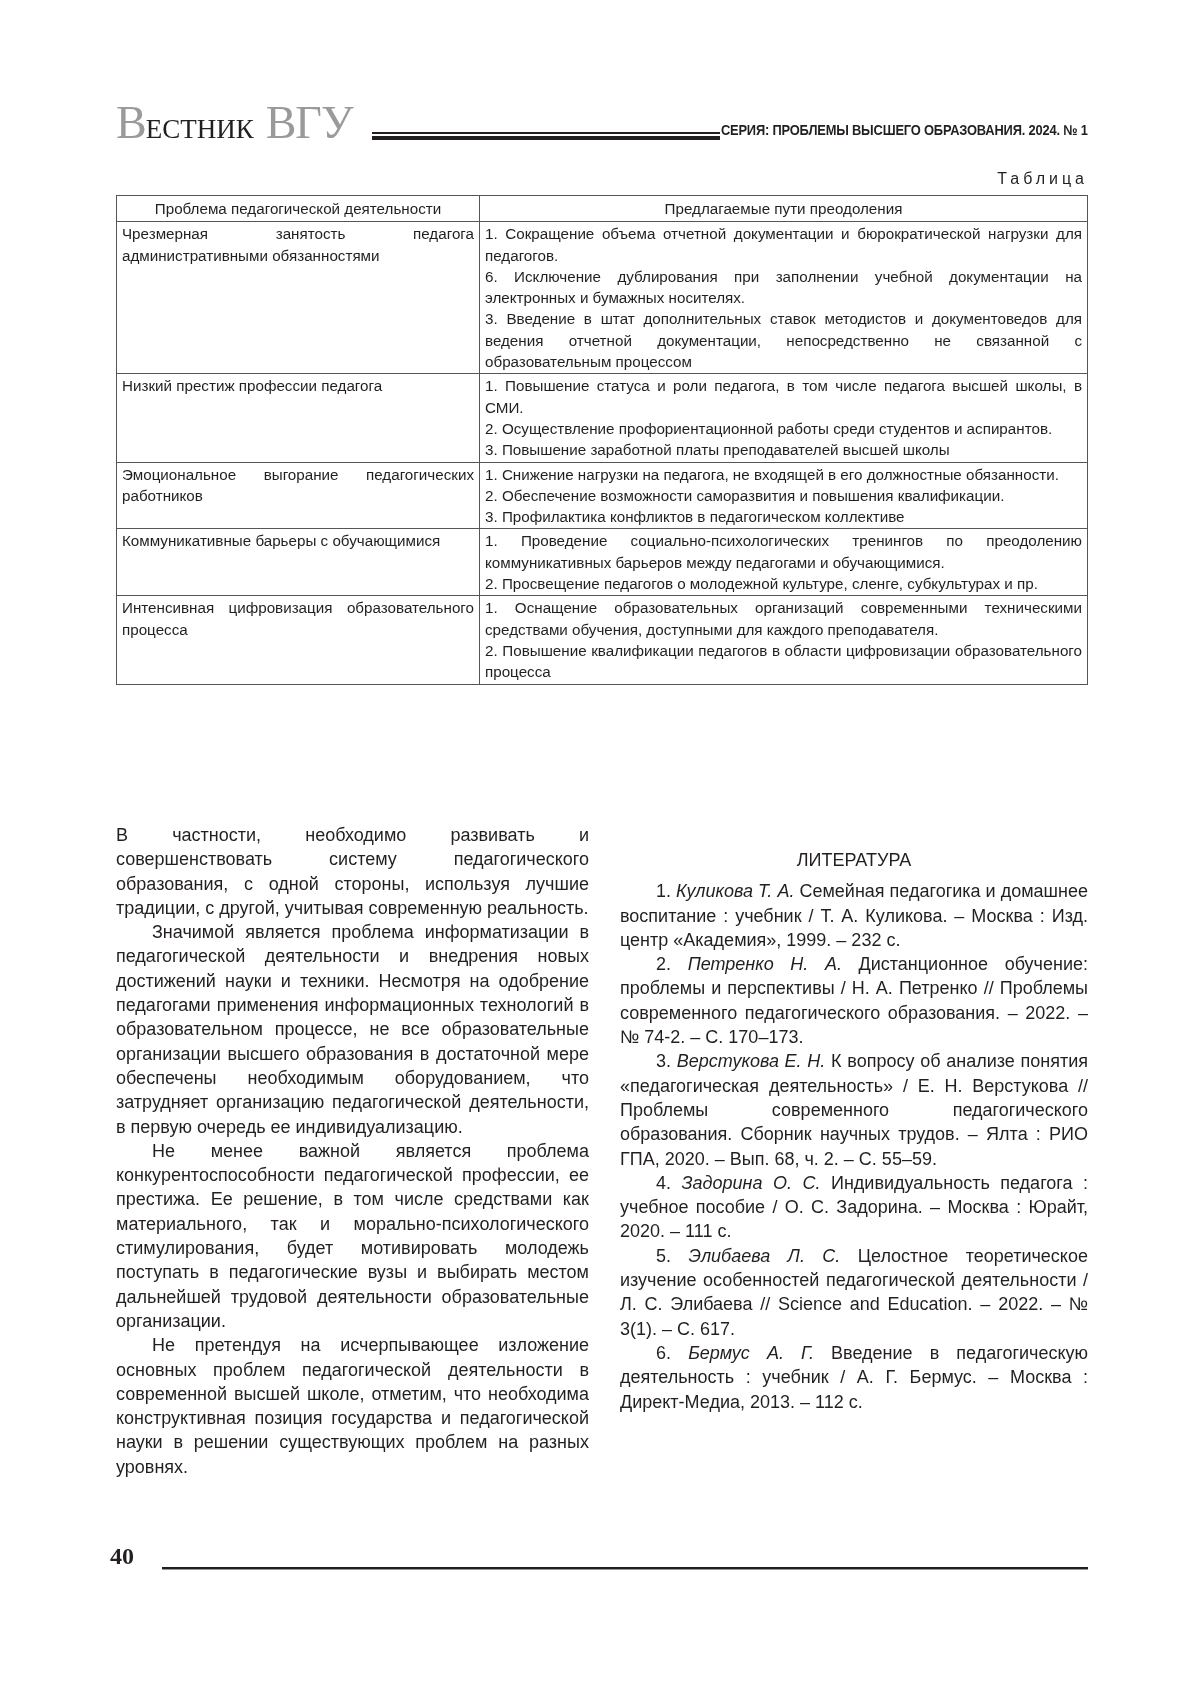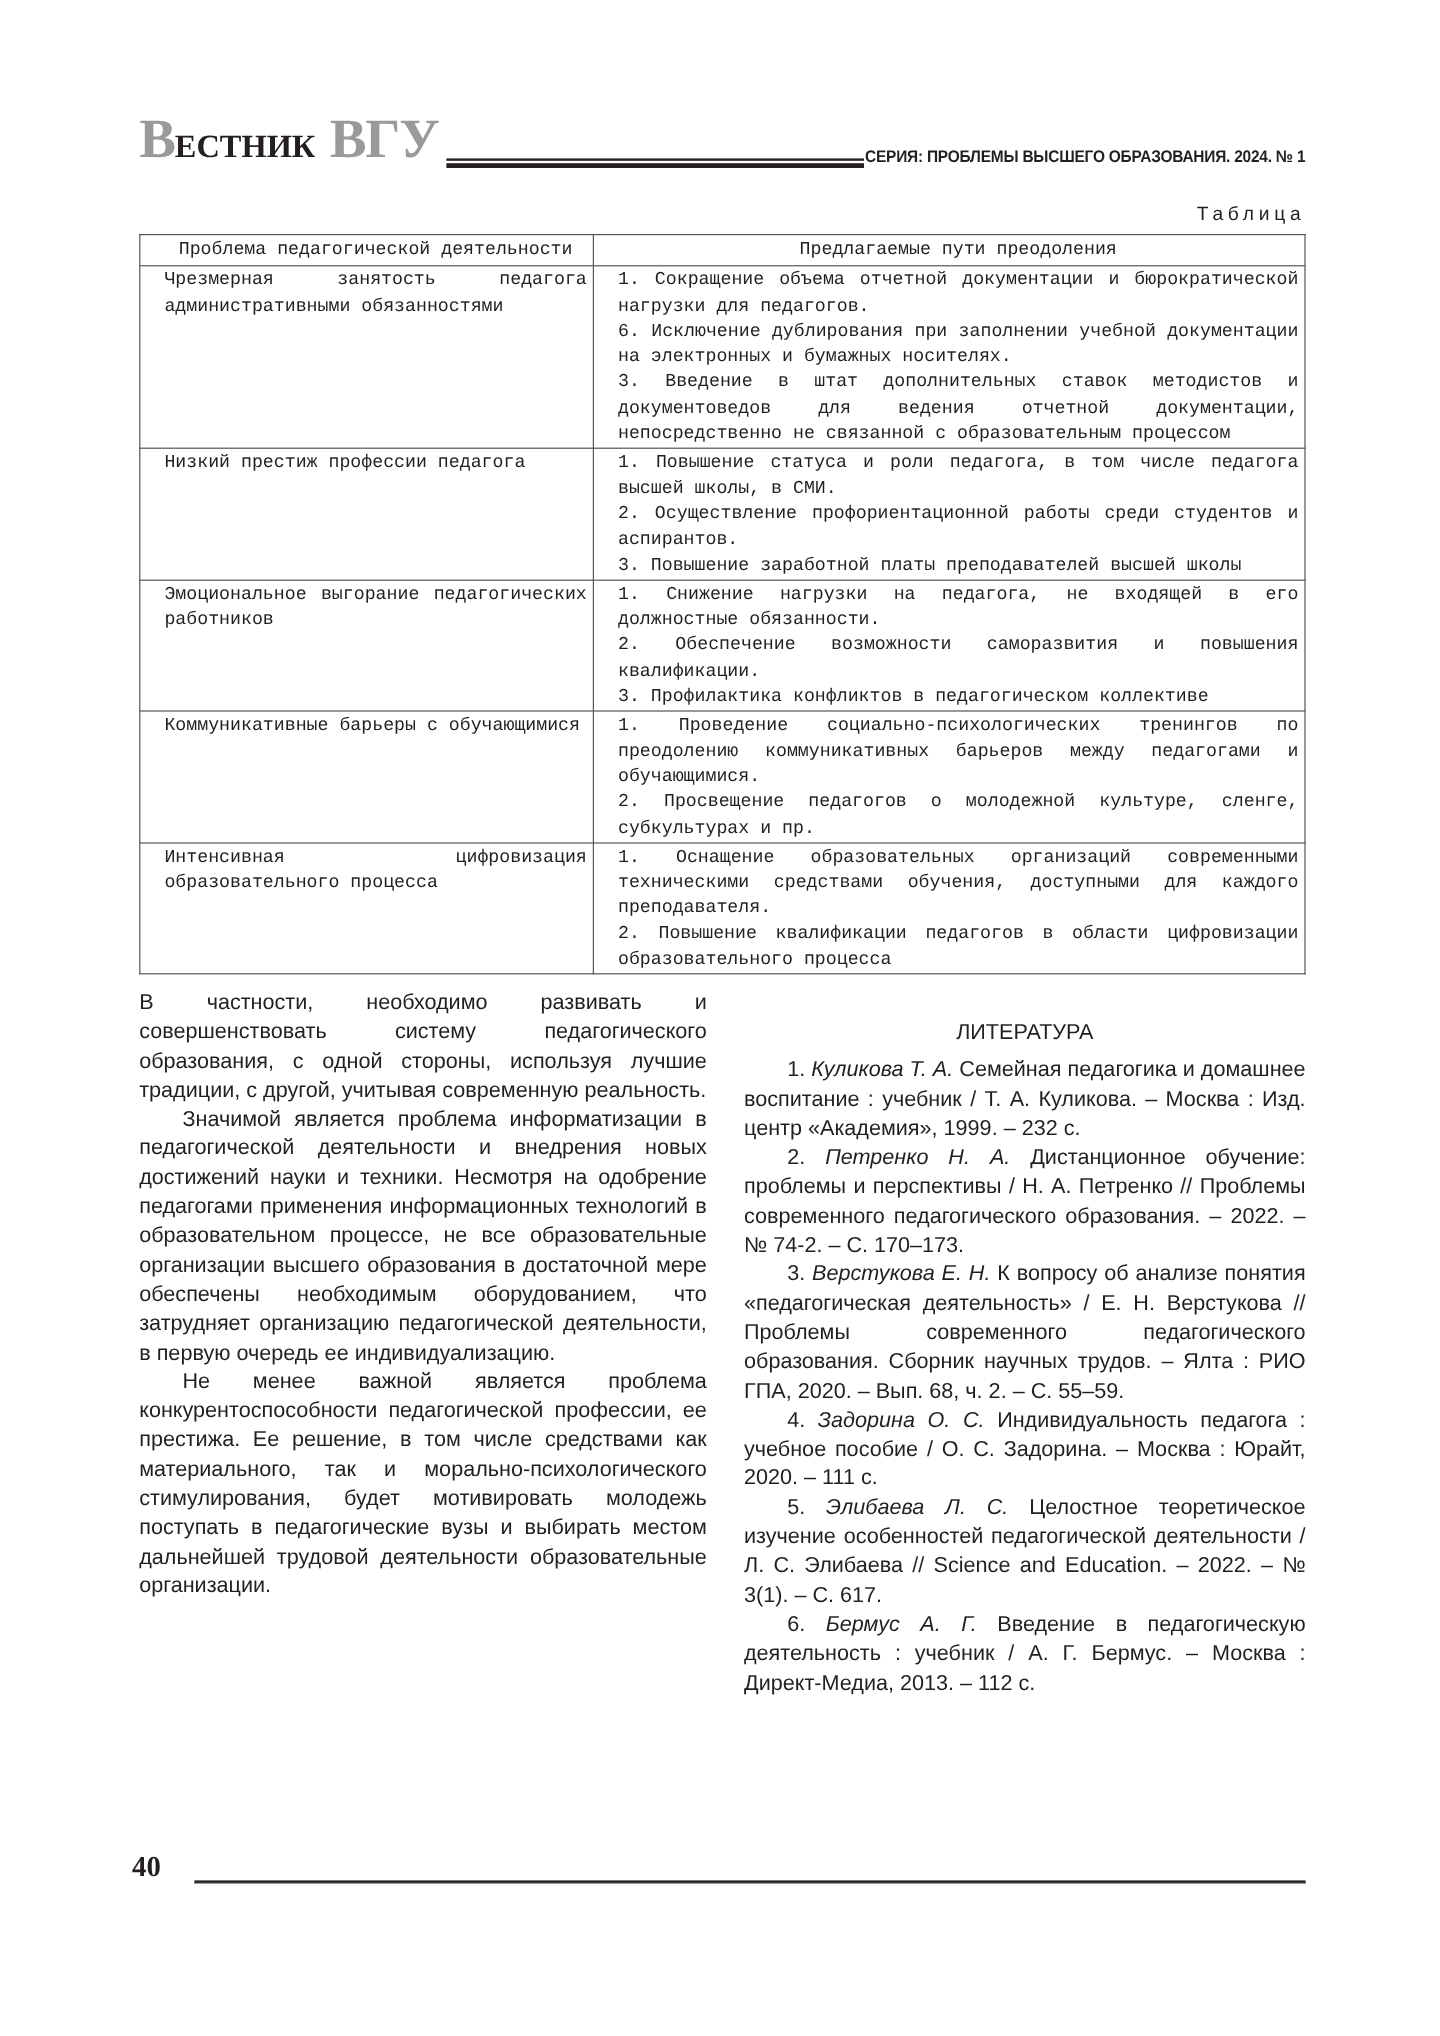--- a/index.html
+++ b/index.html
@@ -1,34 +1,34 @@
 <!DOCTYPE html>
 <html><head>
 <meta charset="utf-8">
 <style>
   html, body { margin: 0; padding: 0; background: #ffffff; }
   body { width: 1200px; height: 1697px; position: relative; overflow: hidden; color: #231f20; font-family: "Liberation Sans", sans-serif; }
 
   
   .hdr { position: absolute; left: 116px; top: 100px; width: 972px; height: 48px; }
-  .logo { position: absolute; left: 0; top: 0; font-family: "Liberation Serif", serif; font-weight: bold; white-space: nowrap; line-height: 32px; }
+  .logo { position: absolute; left: 0; top: 0; font-family: "Liberation Serif", serif; font-weight: normal; white-space: nowrap; line-height: 45px; }
   .logo .cap { font-size: 46px; color: #9a9a9a; letter-spacing: -1px; }
   .logo .small { font-size: 27px; color: #231f20; letter-spacing: 0px; text-transform: uppercase; }
   .logo .vgu { font-size: 46px; color: #9a9a9a; margin-left: 12px; letter-spacing: -1px; }
   .hdr-rule { position: absolute; left: 256px; top: 32px; width: 348px; }
   .hdr-rule .thin { height: 2px; background: #231f20; }
   .hdr-rule .gap { height: 2px; }
   .hdr-rule .thick { height: 4px; background: #231f20; }
   .series { position: absolute; right: 0; top: 22px; font-size: 14px; font-weight: bold; letter-spacing: -0.2px; color: #231f20; transform: scaleX(0.92); transform-origin: right center; white-space: nowrap; }
 
   .table-caption { position: absolute; right: 112px; top: 170px; font-size: 16px; letter-spacing: 4px; color: #231f20; margin-left: 31px; }
 
   
   table.tbl { position: absolute; left: 116px; top: 195px; width: 972px; border-collapse: collapse; font-size: 15.2px; line-height: 21.3px; color: #231f20; }
-  table.tbl th, table.tbl td { border: 1.5px solid #555; vertical-align: top; padding: 1px 5px 1px 20px; font-family: Liberation Mono, monospace; }
+  table.tbl th, table.tbl td { border: 1.5px solid #555; vertical-align: top; padding: 1px 5px 1px 5px; }
   table.tbl th { font-weight: normal; text-align: center; padding-top: 2px; padding-bottom: 2px; }
   table.tbl th.c1 { width: 352px; text-align: center; }
   table.tbl td.prob { text-align: justify; }
   table.tbl td.sol { text-align: justify; }
   .sol-item { display: block; }
 
   
   .col { position: absolute; top: 823px; font-size: 18px; line-height: 24.3px; color: #231f20; text-align: justify; hyphens: manual; }
   .col.left { left: 116px; width: 473px; }
   .col.right { left: 620px; width: 468px; }
@@ -105,20 +105,21 @@
         <span class="sol-item">2. Повышение квалификации педагогов в области цифровизации образовательного процесса</span>
       </td>
     </tr>
   </tbody>
 </table>
 
 <div class="col left">
   <p>В частности, необходимо развивать и совершенствовать систему педагогического образования, с одной стороны, используя лучшие традиции, с другой, учитывая современную реальность.</p>
   <p class="ind">Значимой является проблема информатизации в педагогической деятельности и внедрения новых достижений науки и техники. Несмотря на одобрение педагогами применения информационных технологий в образовательном процессе, не все образовательные организации высшего образования в достаточной мере обеспечены необходимым оборудованием, что затрудняет организацию педагогической деятельности, в первую очередь ее индивидуализацию.</p>
   <p class="ind">Не менее важной является проблема конкурентоспособности педагогической профессии, ее престижа. Ее решение, в том числе средствами как материального, так и морально-психологического стимулирования, будет мотивировать молодежь поступать в педагогические вузы и выбирать местом дальнейшей трудовой деятельности образовательные организации.</p>
+  <p class="ind">Не претендуя на исчерпывающее изложение основных проблем педагогической деятельности в современной высшей школе, отметим, что необходима конструктивная позиция государства и педагогической науки в решении существующих проблем на разных уровнях.</p>
 </div>
 
 <div class="col right">
   <div class="lit-title">ЛИТЕРАТУРА</div>
   <p class="ref"><span>1.</span> <span class="author">Куликова Т. А.</span> <span>Семейная педагогика и домашнее воспитание : учебник / Т. А. Куликова. – Москва : Изд. центр «Академия», 1999. – 232 с.</span></p>
   <p class="ref"><span>2.</span> <span class="author">Петренко Н. А.</span> <span>Дистанционное обучение: проблемы и перспективы / Н. А. Петренко // Проблемы современного педагогического образования. – 2022. – № 74-2. – С. 170–173.</span></p>
   <p class="ref"><span>3.</span> <span class="author">Верстукова Е. Н.</span> <span>К вопросу об анализе понятия «педагогическая деятельность» / Е. Н. Верстукова // Проблемы современного педагогического образования. Сборник научных трудов. – Ялта : РИО ГПА, 2020. – Вып. 68, ч. 2. – С. 55–59.</span></p>
   <p class="ref"><span>4.</span> <span class="author">Задорина О. С.</span> <span>Индивидуальность педагога : учебное пособие / О. С. Задорина. – Москва : Юрайт, 2020. – 111 с.</span></p>
   <p class="ref"><span>5.</span> <span class="author">Элибаева Л. С.</span> <span>Целостное теоретическое изучение особенностей педагогической деятельности / Л. С. Элибаева // Science and Education. – 2022. – № 3(1). – С. 617.</span></p>
   <p class="ref"><span>6.</span> <span class="author">Бермус А. Г.</span> <span>Введение в педагогическую деятельность : учебник / А. Г. Бермус. – Москва : Директ-Медиа, 2013. – 112 с.</span></p>

